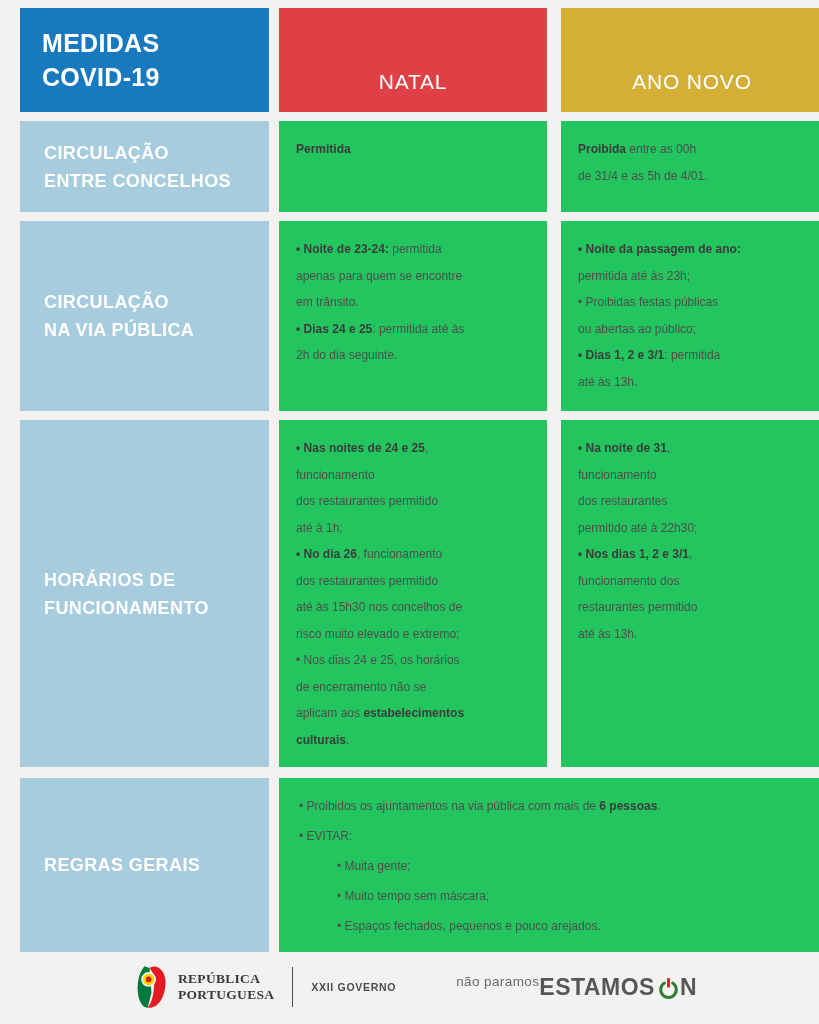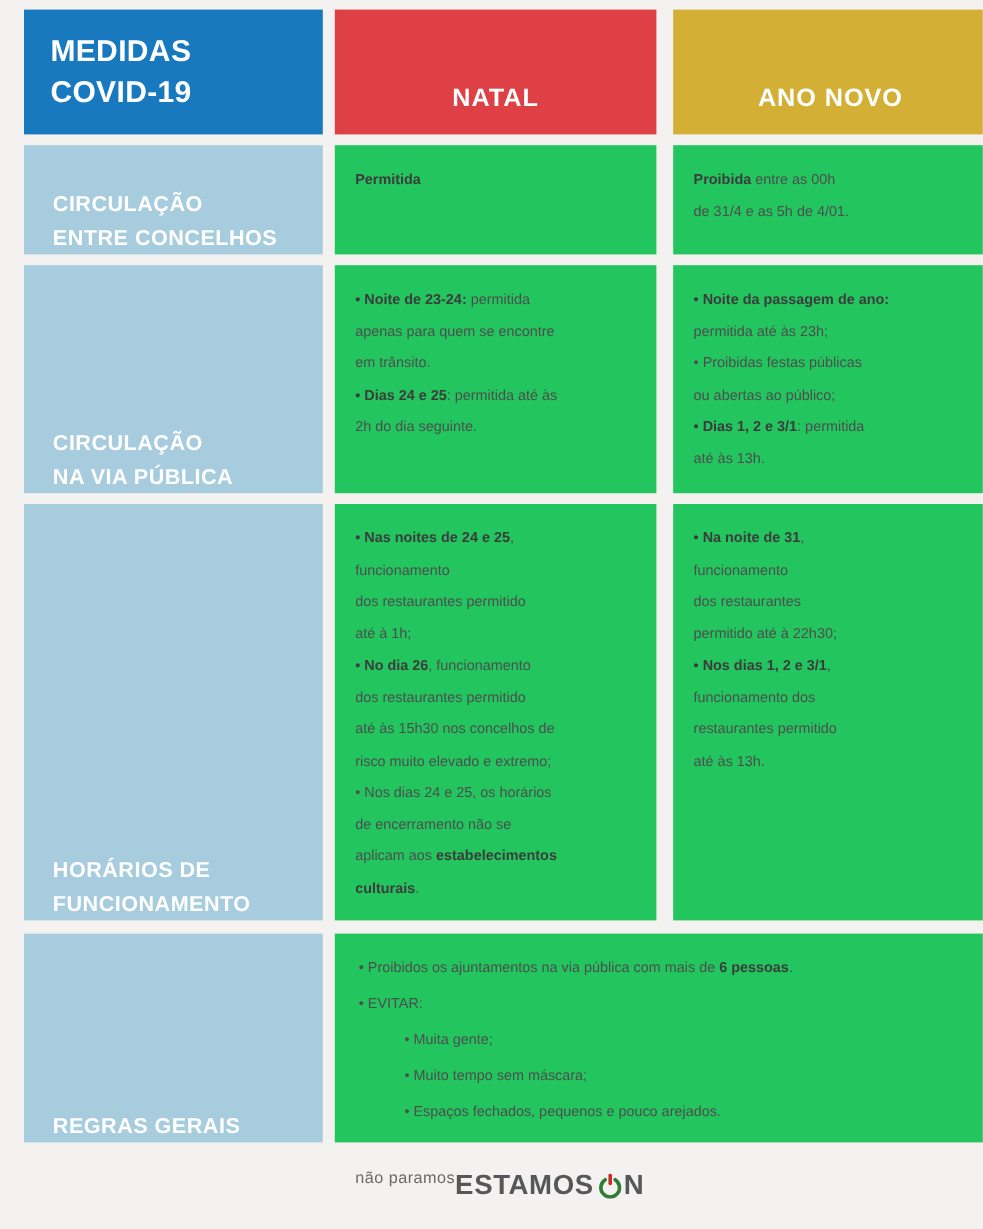--- a/index.html
+++ b/index.html
@@ -22,22 +22,22 @@
   .head{height:104px;}
   .r1{height:91px;}
   .r2{height:190px;}
   .r3{height:347px;margin-bottom:11px;}
   .r4{height:174px;margin-bottom:0;}
   .cell{height:100%;}
   .hdr-blue{background:var(--blue);display:flex;align-items:center;padding-left:22px;}
   .title{color:#fff;font-size:25px;font-weight:700;line-height:34px;white-space:pre-line;letter-spacing:0.3px;}
   .hdr-red{background:var(--red);display:flex;align-items:center;justify-content:center;}
   .hdr-gold{background:var(--gold);display:flex;align-items:center;justify-content:center;}
-  .colhdr{color:#fff;font-size:21px;font-weight:700;letter-spacing:0.8px;margin-top:44px;}
-  .label{background:var(--light-blue);display:flex;align-items:flex-end;padding-left:24px;padding-right:10px;}
+  .colhdr{color:#fff;font-size:21px;font-weight:400;letter-spacing:0.8px;margin-top:44px;}
+  .label{background:var(--light-blue);display:flex;align-items:center;padding-left:24px;padding-right:10px;}
   .labeltext{color:#fff;font-size:18px;font-weight:700;line-height:28px;letter-spacing:0.4px;white-space:pre-line;}
   .content{
     background:#22c55e;padding:15px 8px 10px 17px;
     font-size:12px;line-height:26.5px;white-space:pre-line;
   }
   .rules{line-height:30px;padding-top:13px;padding-left:20px;}
   .para{white-space:pre-line;}
   .para.indent{padding-left:38px;}
   .b{font-weight:700;color:var(--text-bold);}
   .footer{
@@ -125,20 +125,32 @@
   </div>
 
   <div class="row r4">
     <div class="cell c1 label">
       <span class="labeltext">REGRAS GERAIS</span>
     </div>
     <div class="cell cfull content rules"><div class="para"><span>• Proibidos os ajuntamentos na via pública com mais de </span><span class="b">6 pessoas</span><span>.</span></div><div class="para"><span>• EVITAR:</span></div><div class="para indent"><span>• Muita gente;</span></div><div class="para indent"><span>• Muito tempo sem máscara;</span></div><div class="para indent"><span>• Espaços fechados, pequenos e pouco arejados.</span></div></div>
   </div>
 
   <div class="footer">
+    <div class="gov-block">
+      <svg class="gov-logo" width="34" height="46" viewBox="0 0 36 48" aria-hidden="true">
+        <path id="logo-green" fill="#00793E" d="M11 2 C5 9 2.5 21 4.5 33 C6 41 10 46 14.5 46 L18.5 30 L16.5 4 Z"></path>
+        <path id="logo-red" fill="#E31B23" d="M16.5 4 C24 -1 32 6 33.2 16 C34.5 30 28 44.5 18 46 L14.5 46 C21 38 22.5 22 20.5 10 Z"></path>
+        <circle cx="15.5" cy="16" r="7" fill="#FFD200" stroke="#FFFFFF" stroke-width="1.6"></circle>
+        <circle cx="15.5" cy="16" r="3" fill="#E31B23"></circle>
+      </svg>
+      <div class="gov-name">REPÚBLICA
+PORTUGUESA</div>
+      <div class="v-divider"></div>
+      <div class="gov-num">XXII GOVERNO</div>
+    </div>
     <div class="estamos-block">
       <div class="tagline">não paramos</div>
       <div class="estamos-line">
         <span>ESTAMOS</span>
         <svg class="power-icon" width="21" height="21" viewBox="0 0 24 24" aria-hidden="true">
           <path id="power-arc" d="M7.3 5.8 A 8.9 8.9 0 1 0 16.7 5.8" fill="none" stroke="#2E7D32" stroke-width="3.4" stroke-linecap="round"></path>
           <line id="power-bar" x1="12" y1="1.6" x2="12" y2="9.5" stroke="#CC2B2B" stroke-width="3.4" stroke-linecap="round"></line>
         </svg>
         <span>N</span>
       </div>

